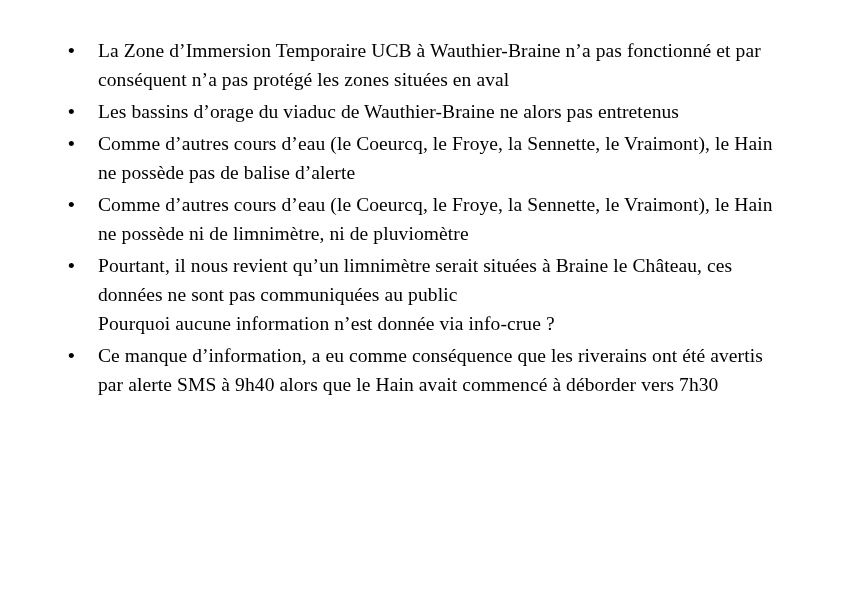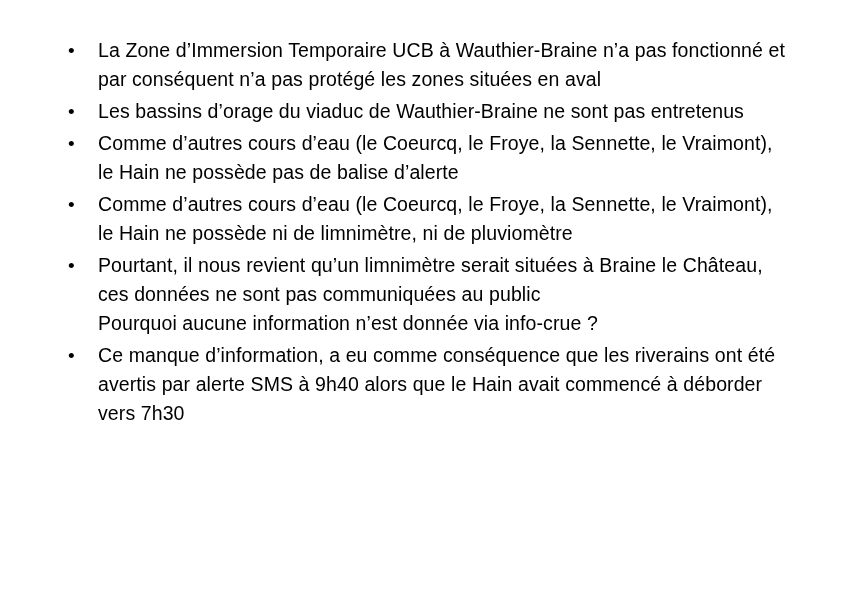--- a/index.html
+++ b/index.html
@@ -46,35 +46,36 @@
     position: absolute;
     left: 8px;
     top: 0;
     font-size: 19px;
     line-height: 29px;
     color: #000000;
   }
   li.bullet-item .bullet-text {
     display: block;
     white-space: pre-wrap;
+    font-family: Liberation Serif, serif;
   }
 </style>
 </head>
 <body>
 
 <div class="slide">
   <div class="content-body">
     <ul class="bullet-list">
       <li class="bullet-item">
         <span class="bullet-mark">•</span>
         <span class="bullet-text">La Zone d’Immersion Temporaire UCB à Wauthier-Braine n’a pas fonctionné et par conséquent n’a pas protégé les zones situées en aval</span>
       </li>
       <li class="bullet-item">
         <span class="bullet-mark">•</span>
-        <span class="bullet-text">Les bassins d’orage du viaduc de Wauthier-Braine ne sont pas entretenus</span>
+        <span class="bullet-text">Les bassins d’orage du viaduc de Wauthier-Braine ne alors pas entretenus</span>
       </li>
       <li class="bullet-item">
         <span class="bullet-mark">•</span>
         <span class="bullet-text">Comme d’autres cours d’eau (le Coeurcq, le Froye, la Sennette, le Vraimont), le Hain ne possède pas de balise d’alerte</span>
       </li>
       <li class="bullet-item">
         <span class="bullet-mark">•</span>
         <span class="bullet-text">Comme d’autres cours d’eau (le Coeurcq, le Froye, la Sennette, le Vraimont), le Hain ne possède ni de limnimètre, ni de pluviomètre</span>
       </li>
       <li class="bullet-item">

